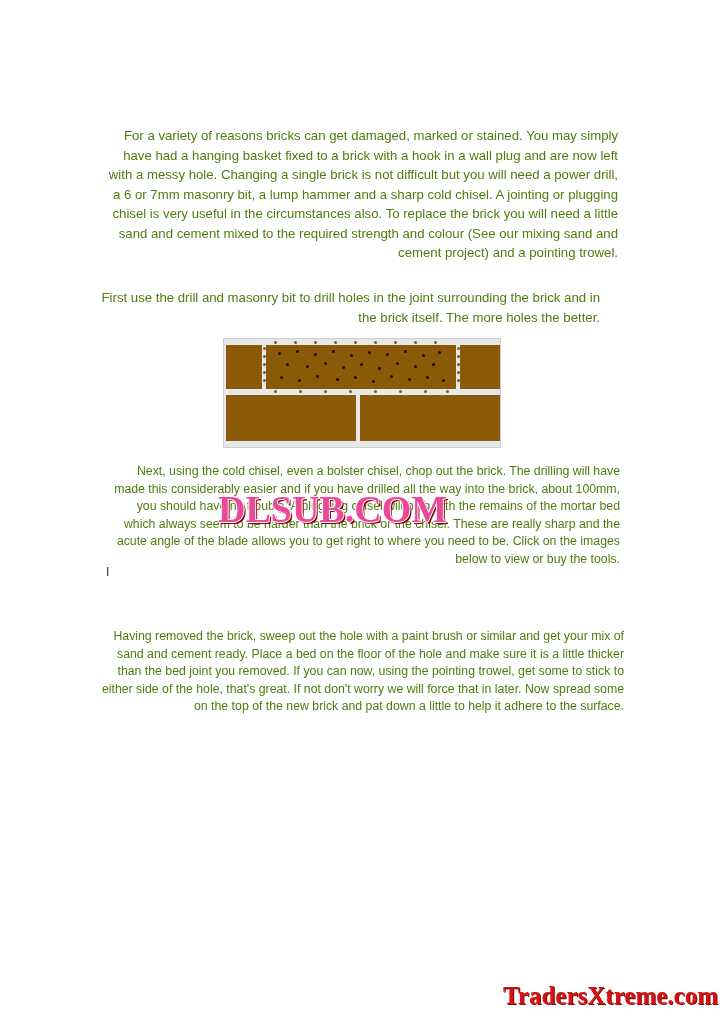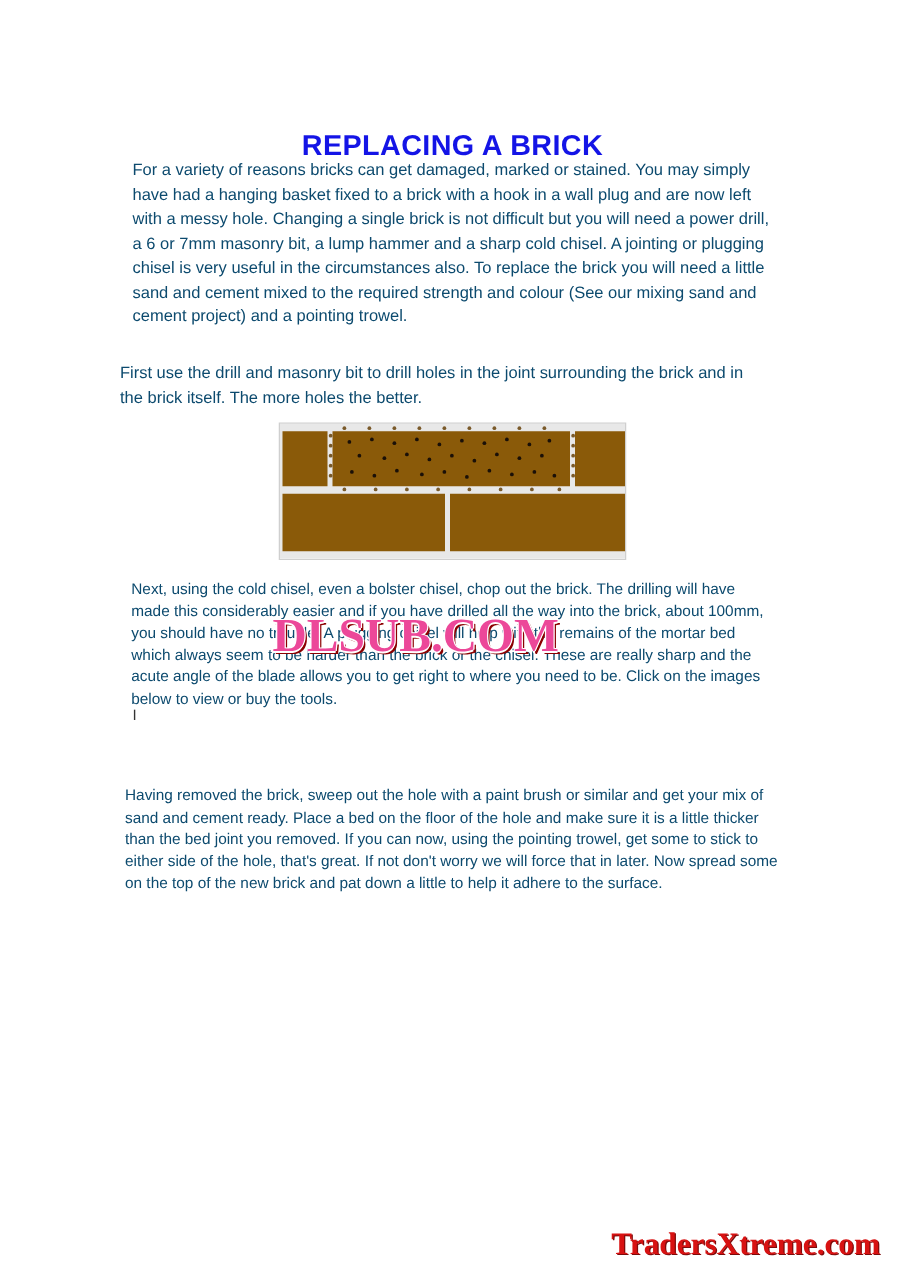--- a/index.html
+++ b/index.html
@@ -44,24 +44,24 @@
     text-align: center;
     font-size: 23px;
     font-weight: bold;
     color: #1414e6;
     letter-spacing: 0.3px;
   }
 
   
   .para {
     position: absolute;
-    text-align: left;
+    text-align: right;
     font-size: 13.2px;
     line-height: 19.5px;
-    color: #0c4a6e;
+    color: #4d7c0f;
   }
   .para-1 { top: 126px; left: 106px; width: 512px; }
   .para-2 { top: 288px; left: 96px; width: 504px; }
   .para-3 { top: 463px; left: 105px; width: 515px; font-size: 12.3px; line-height: 17.5px; }
   .para-4 { top: 628px; left: 100px; width: 524px; font-size: 12.3px; line-height: 17.5px; }
 
   .cursor-mark {
     position: absolute;
     top: 565px;
     left: 106px;
@@ -127,36 +127,35 @@
     text-shadow:
       1px 0 0 #ffffff, -1px 0 0 #ffffff,
       0 1px 0 #ffffff, 0 -1px 0 #ffffff,
       2px 2px 0 #8b0000;
   }
 
   
   .bottom-brand {
     position: absolute;
     bottom: 14px;
-    right: 20px;
+    right: 6px;
     font-family: "Liberation Serif", serif;
     font-size: 25px;
     font-weight: bold;
     color: #d81212;
     text-shadow: 1px 1px 0 #7d0b0b;
     margin-left: 47px;
   }
 </style>
 </head>
 <body>
 
 <div class="page">
 
 
-  <h1 class="page-title">REPLACING A BRICK</h1>
 
   <div class="para para-1">For a variety of reasons bricks can get damaged, marked or stained. You may simply have had a hanging basket fixed to a brick with a hook in a wall plug and are now left with a messy hole. Changing a single brick is not difficult but you will need a power drill, a 6 or 7mm masonry bit, a lump hammer and a sharp cold chisel. A jointing or plugging chisel is very useful in the circumstances also. To replace the brick you will need a little sand and cement mixed to the required strength and colour (See our mixing sand and cement project) and a pointing trowel.</div>
 
   <div class="para para-2">First use the drill and masonry bit to drill holes in the joint surrounding the brick and in the brick itself. The more holes the better.</div>
 
   <div class="brick-figure">
     <div class="mortar-bg"></div>
     <div class="brick b-top-left"></div>
     <div class="brick b-top-mid">
       <div class="drill-hole" style="left:12px; top:7px;"></div>

